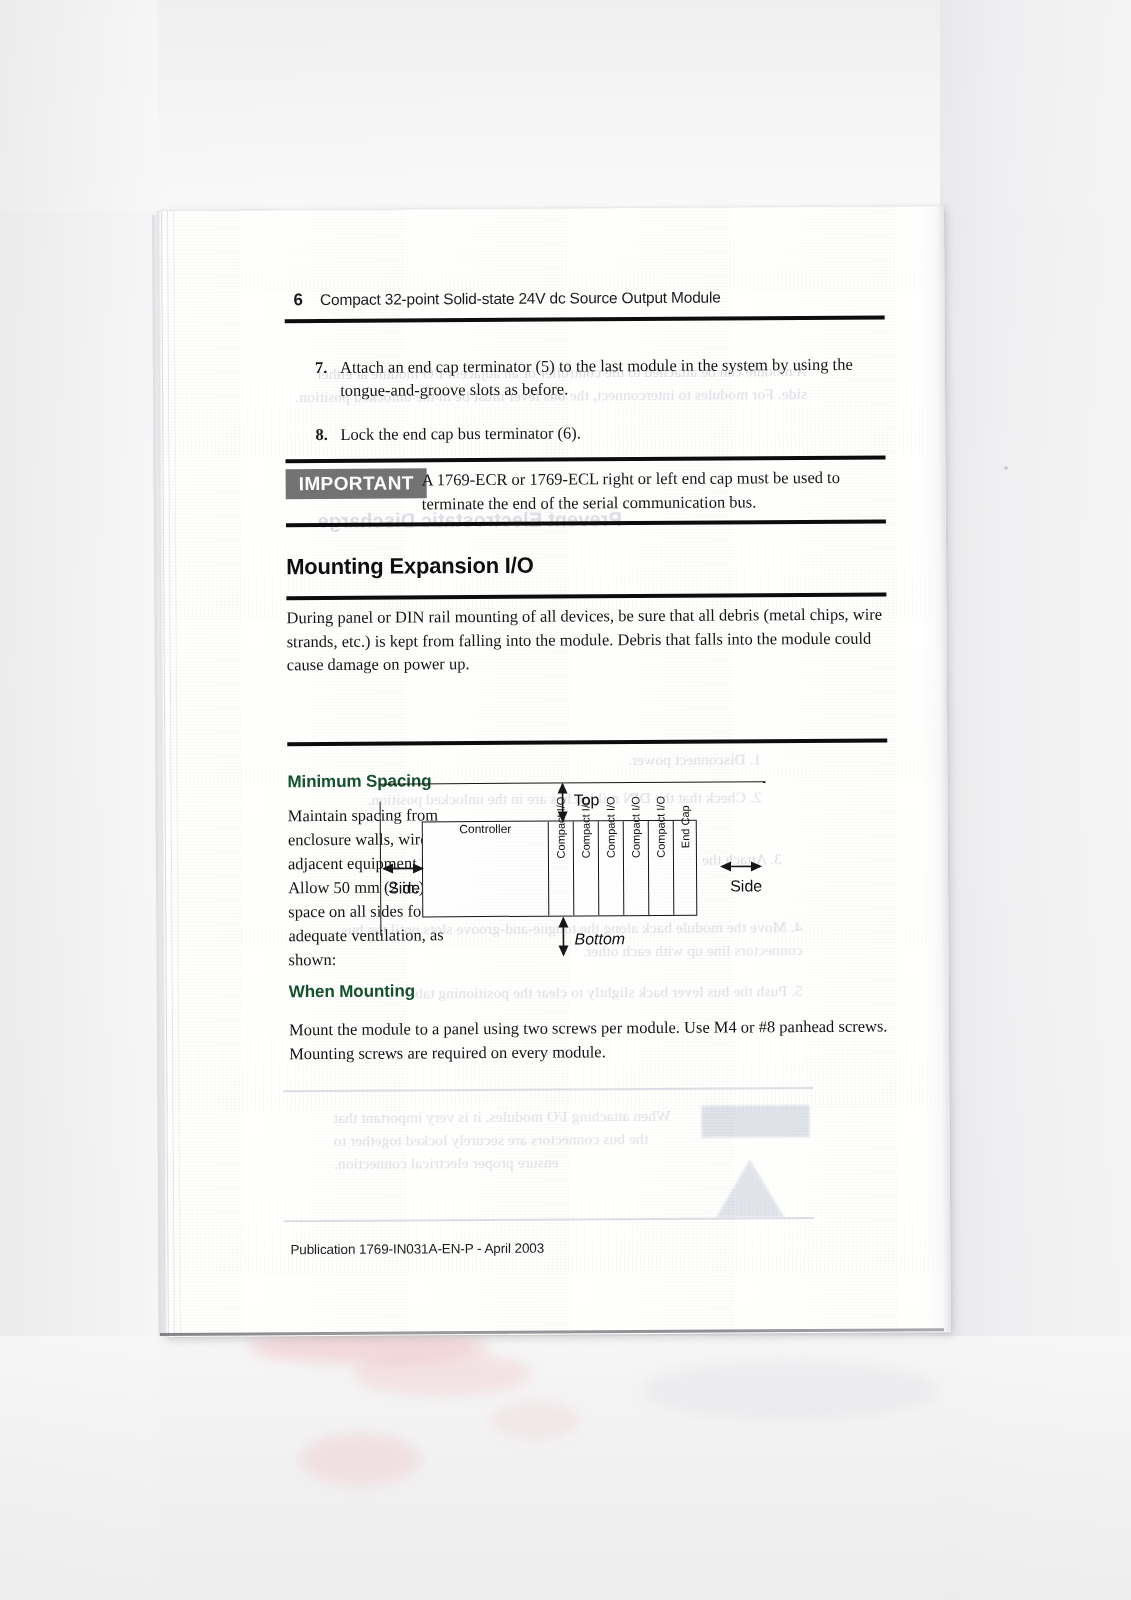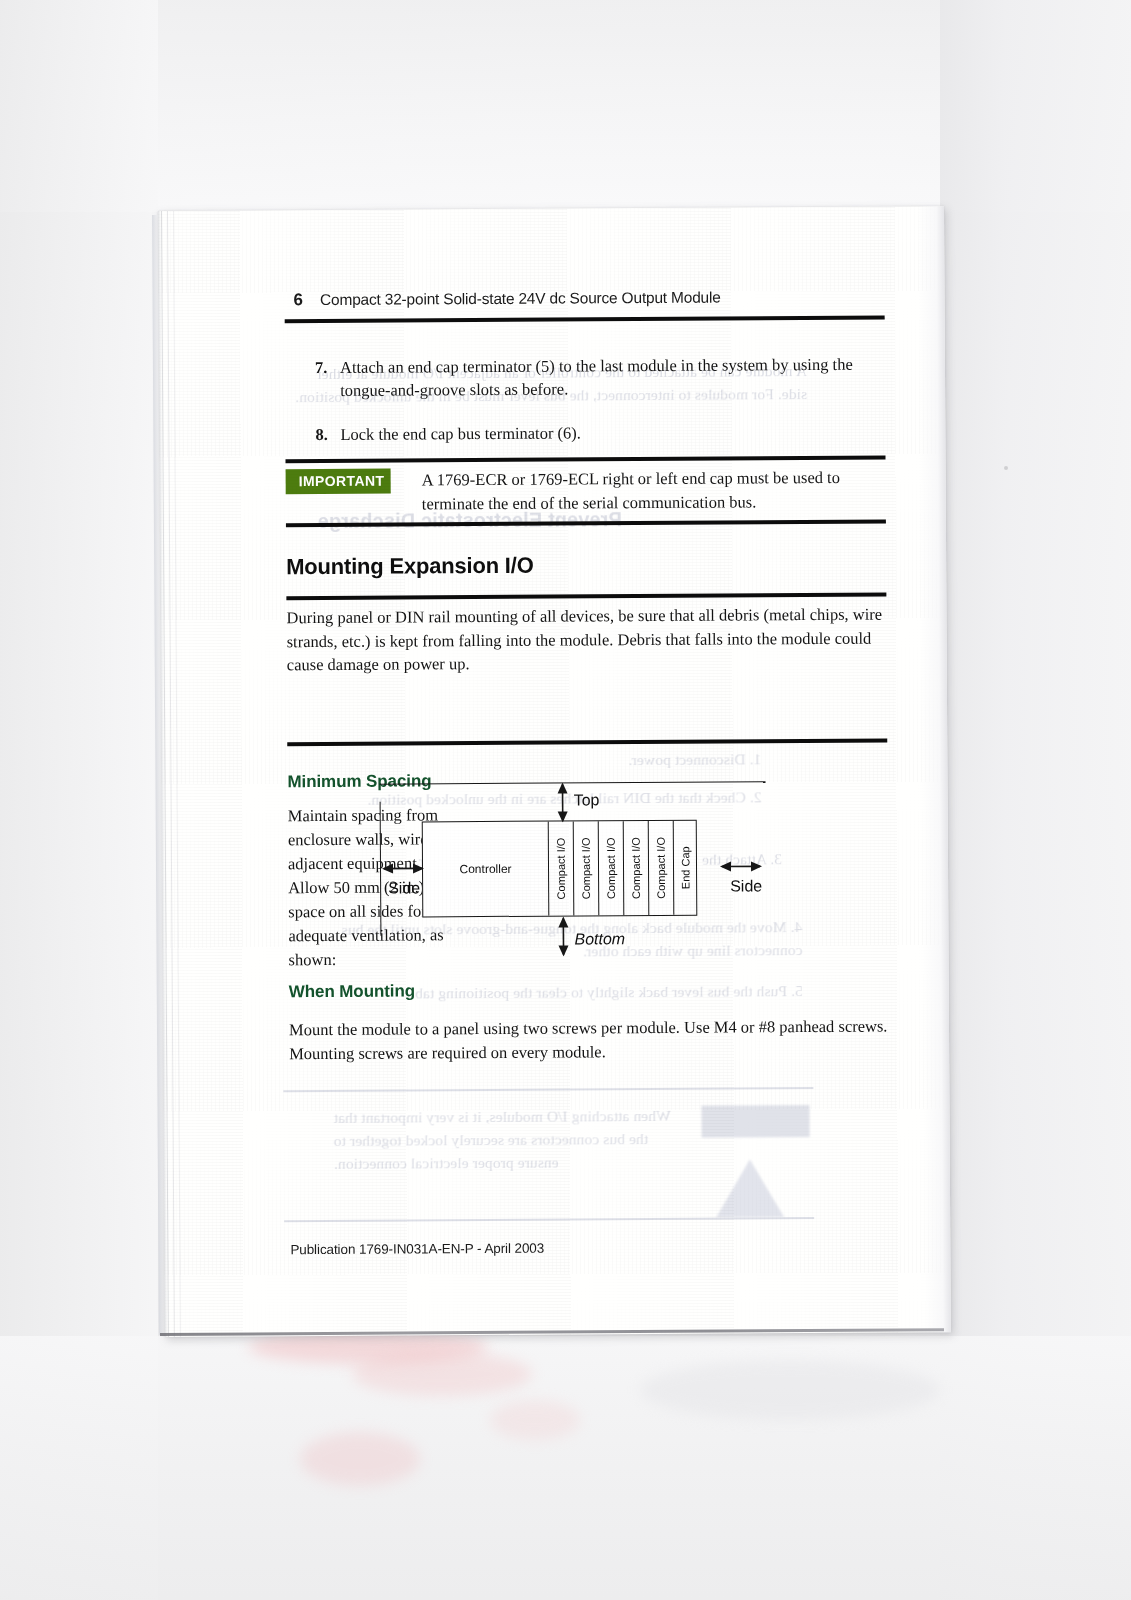--- a/index.html
+++ b/index.html
@@ -171,27 +171,27 @@
     gap: 0;
   }
   .callout-tagcol {
     width: 136px;
     flex: 0 0 136px;
     display: flex;
     flex-direction: column;
     align-items: flex-start;
   }
   .tag {
-    background: #4d7c0f;
+    background: #737373;
     color: #ffffff;
     font-family: "Liberation Sans", sans-serif;
     font-weight: bold;
-    font-size: 14px;
+    font-size: 19px;
     letter-spacing: .4px;
-    padding: 5px 6px 6px 13px;
+    padding: 5px 13px 6px 13px;
     display: inline-block;
     line-height: 1;
   }
   .callout-body {
     flex: 1;
     color: #141414;
     font-size: 16.5px;
     line-height: 23.5px;
   }
 
@@ -248,21 +248,21 @@
     height: 96px;
     display: flex;
     border: 1.4px solid #171717;
     box-sizing: border-box;
     background: #ffffff;
   }
   .dg-cell {
     border-right: 1.4px solid #171717;
     box-sizing: border-box;
     display: flex;
-    align-items: center;
+    align-items: flex-start;
     justify-content: center;
     position: relative;
   }
   .dg-cell:last-child { border-right: none; }
   .dg-cell.ctrl {
     width: 126px;
     font-family: "Liberation Sans", sans-serif;
     font-size: 12px;
     color: #101010;
   }

